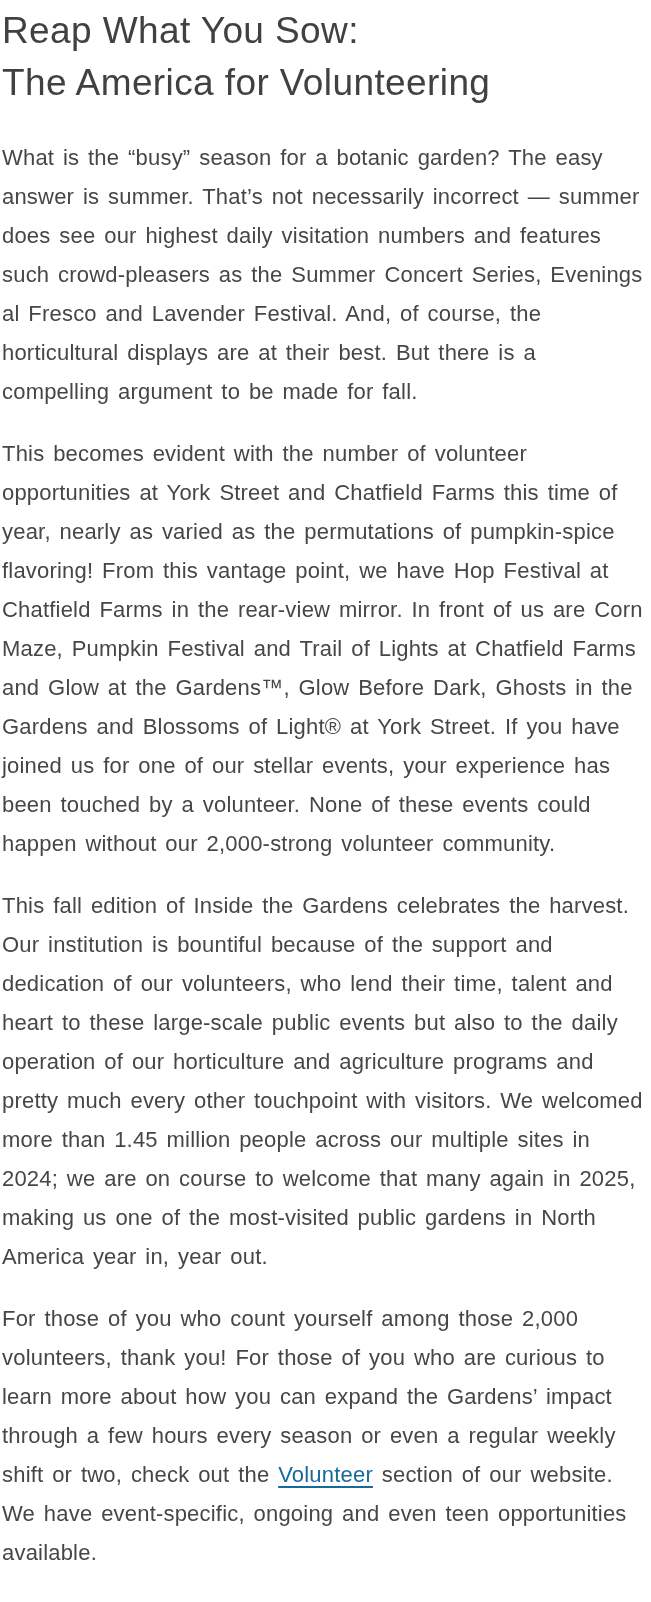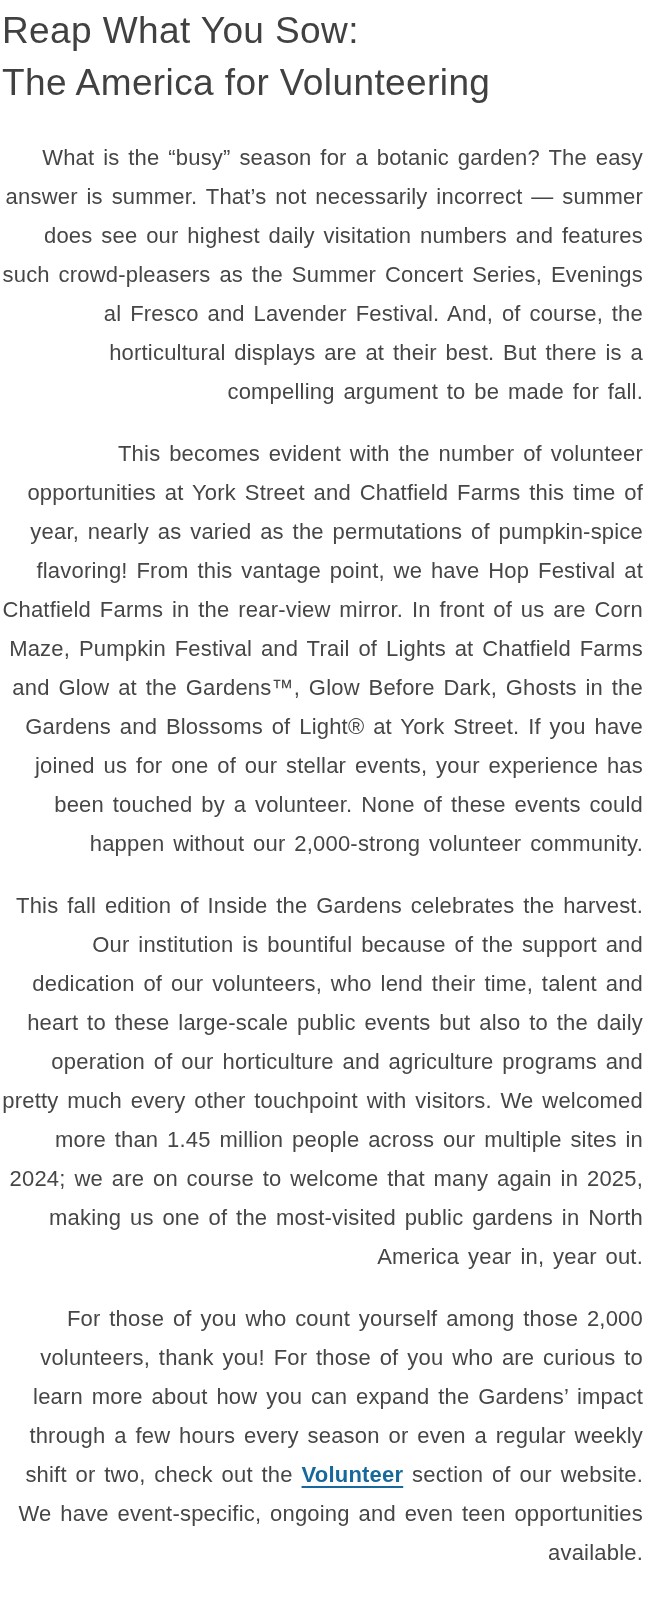--- a/index.html
+++ b/index.html
@@ -26,25 +26,25 @@
     letter-spacing: 0.4px;
     color: #414141;
   }
   .title .tline { display: block; }
   .body-text p {
     margin: 0 0 23px 0;
     font-size: 22px;
     line-height: 39px;
     letter-spacing: 0.2px;
     word-spacing: 2.5px;
-    text-align: right;
+    text-align: left;
   }
   .inline-link {
     color: #17699c;
-    font-weight: 700;
+    font-weight: 400;
     text-decoration: underline;
     text-underline-offset: 4px;
     cursor: pointer;
   }
 </style>
 </head>
 <body>
 
 <div class="page">
 

